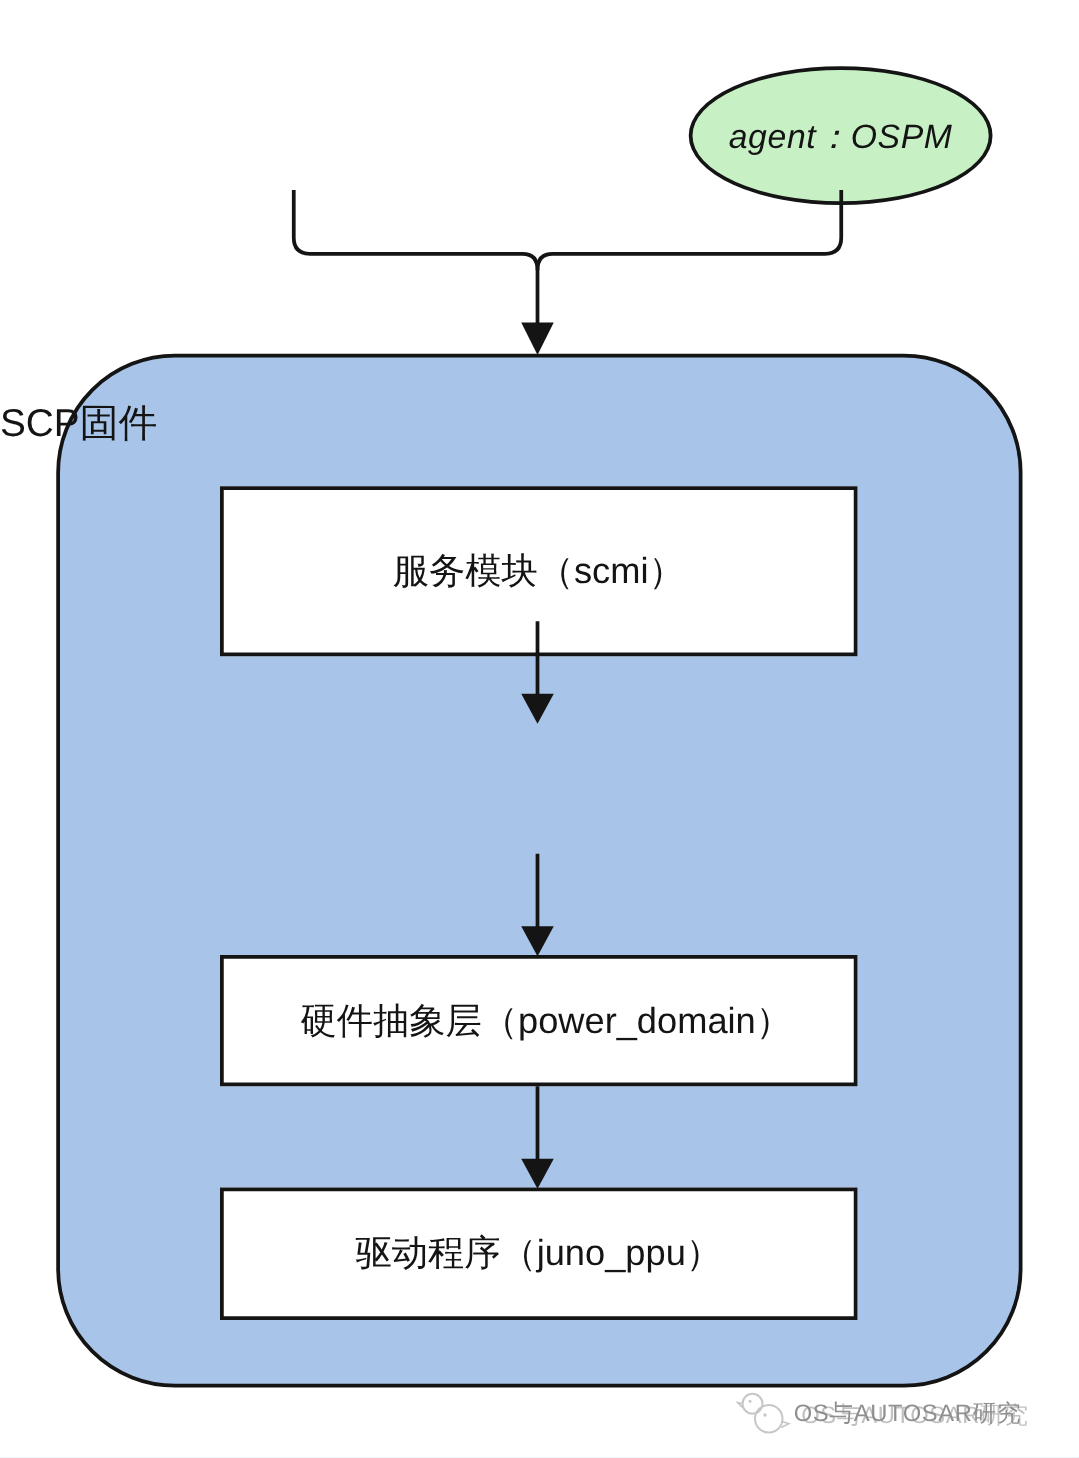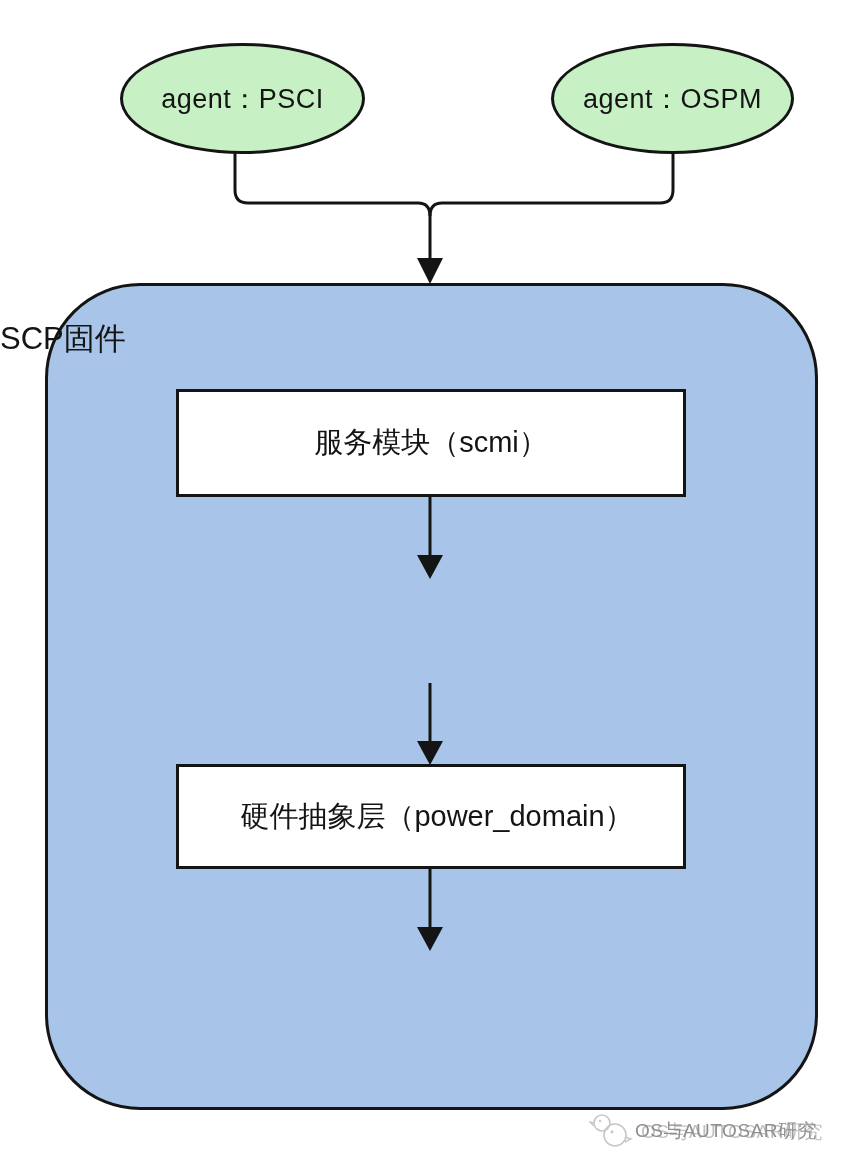--- a/index.html
+++ b/index.html
@@ -23,21 +23,21 @@
     border: 3px solid #141414;
     border-radius: 50%;
     background: #c8f0c5;
     display: flex;
     align-items: center;
     justify-content: center;
     font-size: 27px;
     letter-spacing: 0.5px;
   }
   .agent-ellipse.left  { left: 120px; top: 43px; width: 245px; height: 111px; }
-  .agent-ellipse.right { left: 551px; top: 43px; width: 243px; height: 111px; }
+  .agent-ellipse.right { left: 551px; top: 53px; width: 243px; height: 111px; font-style: italic; }
 
   
   .scp-container {
     position: absolute;
     left: 45px;
     top: 283px;
     width: 773px;
     height: 827px;
     box-sizing: border-box;
     background: #a8c4e8;
@@ -60,21 +60,21 @@
     left: 176px;
     width: 510px;
     box-sizing: border-box;
     background: #ffffff;
     border: 3px solid #141414;
     display: flex;
     align-items: center;
     justify-content: center;
     font-size: 29px;
   }
-  .node-box.b1 { top: 389px; height: 108px; }
+  .node-box.b1 { top: 389px; height: 136px; }
   .node-box.b2 { top: 578px; height: 105px; }
   .node-box.b3 { top: 764px; height: 105px; padding-left: 12px; }
   .node-box.b4 { top: 950px; height: 106px; }
 
   
   .connector-layer {
     position: absolute;
     left: 0;
     top: 0;
     width: 863px;
@@ -112,35 +112,35 @@
     top: 13px;
     opacity: 0.55;
     filter: blur(0.4px);
   }
 </style>
 </head>
 <body>
 
 <div class="canvas">
 
-  <div class="agent-ellipse left">
-    <span>agent：PSCI</span>
-  </div>
   <div class="agent-ellipse right">
     <span>agent：OSPM</span>
   </div>
 
   <div class="scp-container"></div>
   <div class="scp-title">SCP固件</div>
 
   <div class="node-box b1">
     <span>服务模块（scmi）</span>
   </div>
   <div class="node-box b3">
     <span>硬件抽象层（power_domain）</span>
+  </div>
+  <div class="node-box b4">
+    <span>驱动程序（juno_ppu）</span>
   </div>
 
   <svg class="connector-layer" viewBox="0 0 863 1166" xmlns="http://www.w3.org/2000/svg">
 
     <path d="M 235 152 V 190 Q 235 203 248 203 H 418 Q 430 203 430 216 V 262" fill="none" stroke="#141414" stroke-width="3"></path>
 
     <path d="M 673 152 V 190 Q 673 203 660 203 H 442 Q 430 203 430 216" fill="none" stroke="#141414" stroke-width="3"></path>
 
     <polygon points="417,258 443,258 430,284" fill="#141414"></polygon>
 

